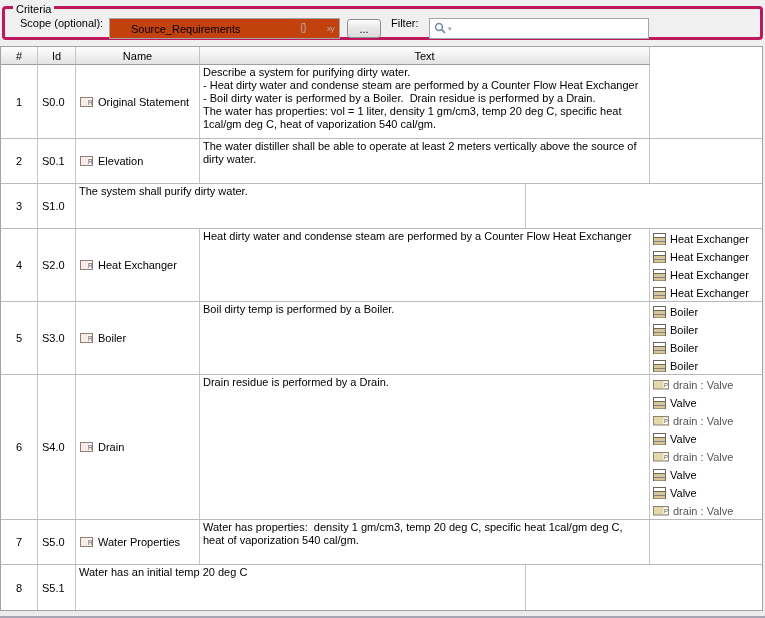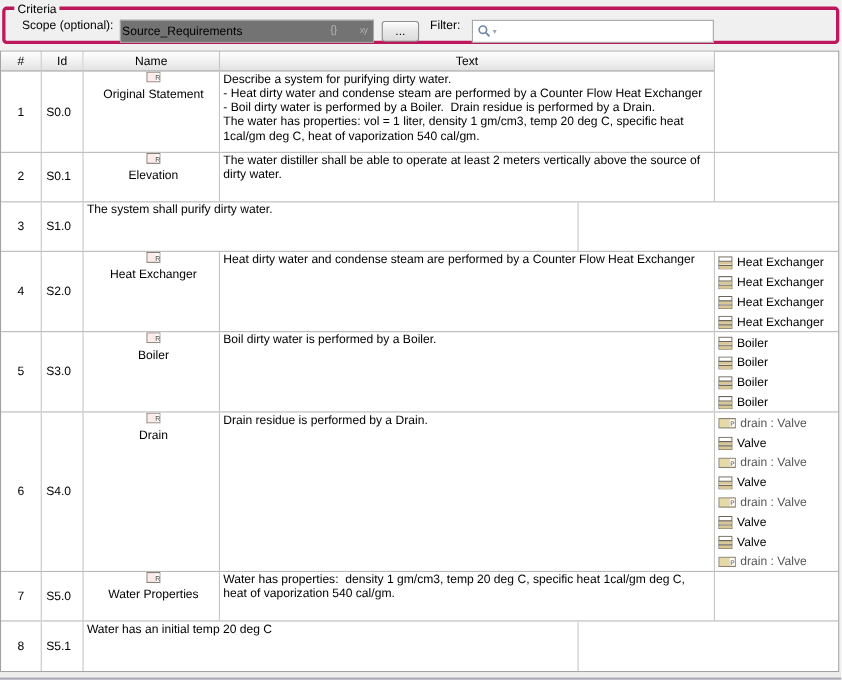--- a/index.html
+++ b/index.html
@@ -19,22 +19,22 @@
   }
   .groupbox-legend {
     position:absolute; left:8px; top:-6px; background:#f0f0f0; padding:0 3px;
   }
   .criteria-row { position:absolute; left:0; top:8px; width:100%; height:22px; }
   .lbl { position:absolute; top:0; }
   .scope-label { left:15px; }
   .filter-label { left:386px; }
   .scope-wrap { position:absolute; left:104px; top:1px; width:231px; height:21px; }
   .scope-input {
-    width:100%; height:100%; border:1px solid #a5a5a5; background:#737373;
-    font-family:"Liberation Sans",sans-serif; font-size:11px; padding:0 34px 0 1px;
+    width:100%; height:100%; border:1px solid #a5a5a5; background:#c2410c;
+    font-family:"Liberation Sans",sans-serif; font-size:11px; padding:0 34px 0 21px;
   }
   .expr-icon {
     position:absolute; right:6px; top:4px; color:#b3b3b3; font-size:10px;
     letter-spacing:-0.5px; pointer-events:none;
   }
   .expr-icon i { font-style:normal; font-size:8px;margin-left:21px; }
   .browse-btn {
     position:absolute; left:342px; top:2px; width:34px; height:19px;
     border:1px solid #8e8e8e; border-radius:3px;
     background:linear-gradient(#fdfdfd,#e9e9e9 45%,#dcdcdc);
@@ -60,21 +60,21 @@
   }
   .tr { display:flex; border-bottom:1px solid #b9b9b9; }
   .td { border-right:1px solid #c6c6c6; overflow:hidden; }
   .c-num   { width:37px; }
   .c-id    { width:38px; }
   .c-name  { width:124px; }
   .c-text  { width:450px; }
   .c-sat   { width:112px; border-right:none; }
   .td.c-num { display:flex; align-items:center; justify-content:center; }
   .td.c-id  { display:flex; align-items:center; padding-left:4px; }
-  .td.c-name{ display:flex; align-items:center; padding-left:4px; gap:5px;flex-direction:column; }
+  .td.c-name{ display:flex; align-items:center; padding-left:4px; gap:5px; }
   .td.c-text{ padding:1px 3px; white-space:pre-wrap; line-height:13px; }
   .td.c-sat { padding:1px 2px 0 3px; }
   .sat-item { height:18px; display:flex; align-items:center; gap:4px; }
   .sat-item .part-label { color:#555; }
   .icon { display:inline-flex; flex:none; }
   
   .r1{height:74px}.r2{height:45px}.r3{height:45px}.r4{height:73px}
   .r5{height:73px}.r6{height:145px}.r7{height:45px}.r8{height:45px}
   
   .bottom-strip {
@@ -236,21 +236,21 @@
     <div class="td c-num">5</div>
     <div class="td c-id">S3.0</div>
     <div class="td c-name">
       <span class="icon">
           <svg width="13" height="10">
             <use href="#i-req"></use>
           </svg>
         </span>
       <span>Boiler</span>
     </div>
-    <div class="td c-text">Boil dirty water is performed by a Boiler.</div>
+    <div class="td c-text">Boil dirty temp is performed by a Boiler.</div>
     <div class="td c-sat">
       <div class="sat-item">
         <span class="icon">
             <svg width="13" height="12">
               <use href="#i-block"></use>
             </svg>
           </span>
         <span>Boiler</span>
       </div>
       <div class="sat-item">

